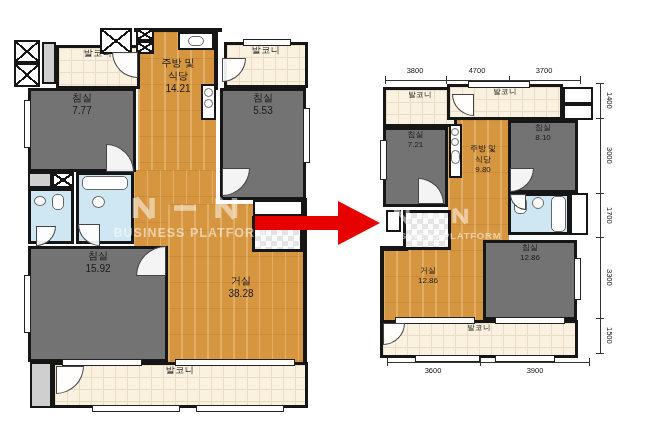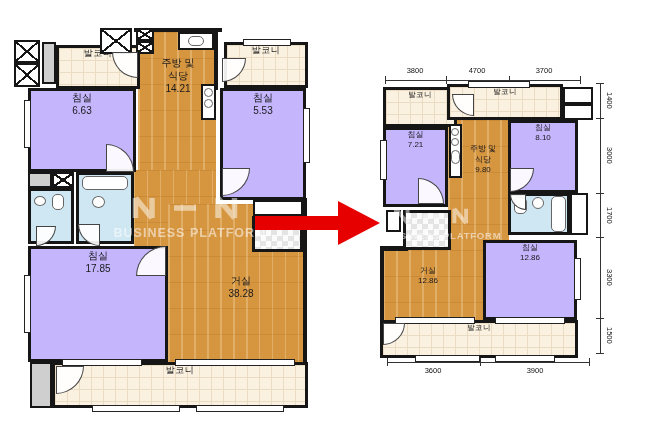--- a/index.html
+++ b/index.html
@@ -7,21 +7,21 @@
           font-family:"Liberation Sans",sans-serif;color:#1a1a1a;}
   .plan{position:absolute;inset:0;}
   
   .wood{position:absolute;z-index:1;background-color:#d6953f;
     background-image:
       repeating-linear-gradient(90deg, rgba(255,240,210,.28) 0 1.5px, transparent 1.5px 13px),
       repeating-linear-gradient(180deg, rgba(140,80,15,.16) 0 1px, transparent 1px 26px);}
   .room{position:absolute;z-index:3;border:3px solid #161616;box-sizing:border-box;
         display:flex;flex-direction:column;align-items:center;
         text-align:center;line-height:1.3;}
-  .bedroom{background:#c4b5fd;}
+  .bedroom{background:#737373;}
   .bath{background:#cfe7f2;}
   .balcony{background-color:#faf1e0;font-size:9px;letter-spacing:.5px;
     background-image:linear-gradient(#e9dcc3 1px,transparent 1px),
                      linear-gradient(90deg,#e9dcc3 1px,transparent 1px);
     background-size:12px 12px;}
   .checker{position:absolute;z-index:4;border:3px solid #161616;box-sizing:border-box;
     background-image:repeating-conic-gradient(#e4e4e4 0% 25%, #fbfbfb 0% 50%);
     background-size:11px 11px;}
   .wall{position:absolute;z-index:2;background:#161616;}
   .closet{position:absolute;z-index:4;background:#fff;border:2px solid #161616;box-sizing:border-box;}
@@ -79,29 +79,29 @@
     </div>
     <div class="room balcony" style="left:224px;top:42px;width:84px;height:46px;">
       <span>발코니</span>
     </div>
     <div class="room balcony" style="left:52px;top:362px;width:256px;height:46px;">
       <span>발코니</span>
     </div>
 
     <div class="room bedroom fs10" style="left:28px;top:88px;width:108px;height:84px;">
       <span>침실</span>
-      <span>6.63</span>
+      <span>7.77</span>
     </div>
     <div class="room bedroom fs10" style="left:220px;top:88px;width:86px;height:112px;">
       <span>침실</span>
       <span>5.53</span>
     </div>
     <div class="room bedroom fs10" style="left:28px;top:246px;width:140px;height:116px;">
       <span>침실</span>
-      <span>17.85</span>
+      <span>15.92</span>
     </div>
 
     <div class="room bath" style="left:28px;top:188px;width:46px;height:56px;"></div>
     <div class="room bath" style="left:76px;top:172px;width:58px;height:72px;"></div>
 
     <div class="label fs10" style="left:142px;top:52px;width:72px;height:46px;">
       <span>주방 및</span>
       <span>식당</span>
       <span>14.21</span>
     </div>

